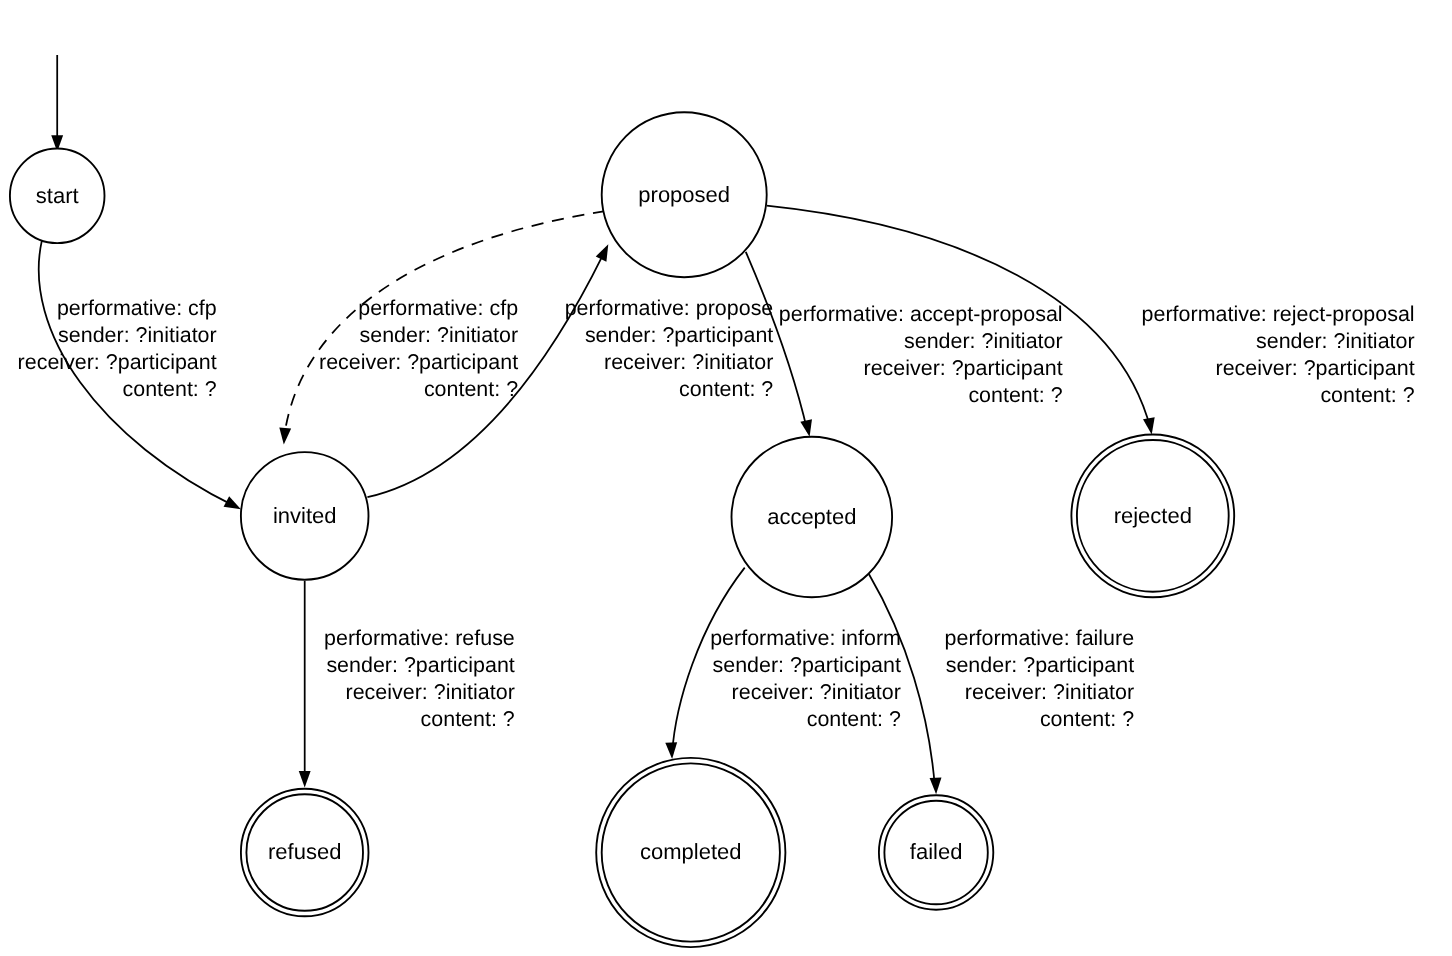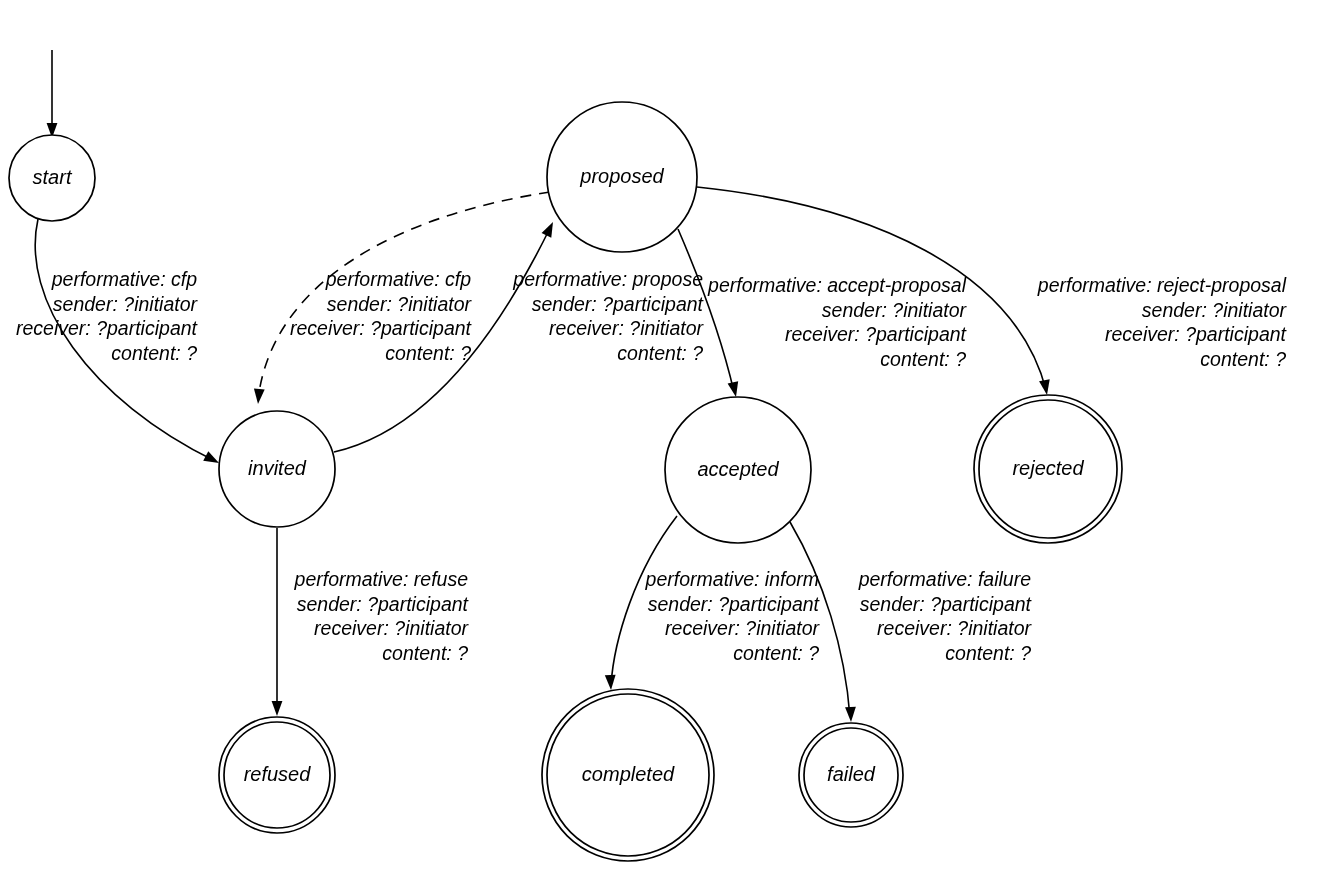--- a/index.html
+++ b/index.html
@@ -11,21 +11,20 @@
     width: 1320px;
     height: 869px;
     font-family: "Liberation Sans", sans-serif;
     overflow: hidden;
   }
   #diagram-root {
     position: relative;
     width: 1320px;
     height: 869px;
     background: #ffffff;
-    font-style: italic;
   }
   svg.fsm {
     display: block;
     width: 1320px;
     height: 869px;
     background: #ffffff;
   }
   .edge-path {
     fill: none;
     stroke: #000000;

